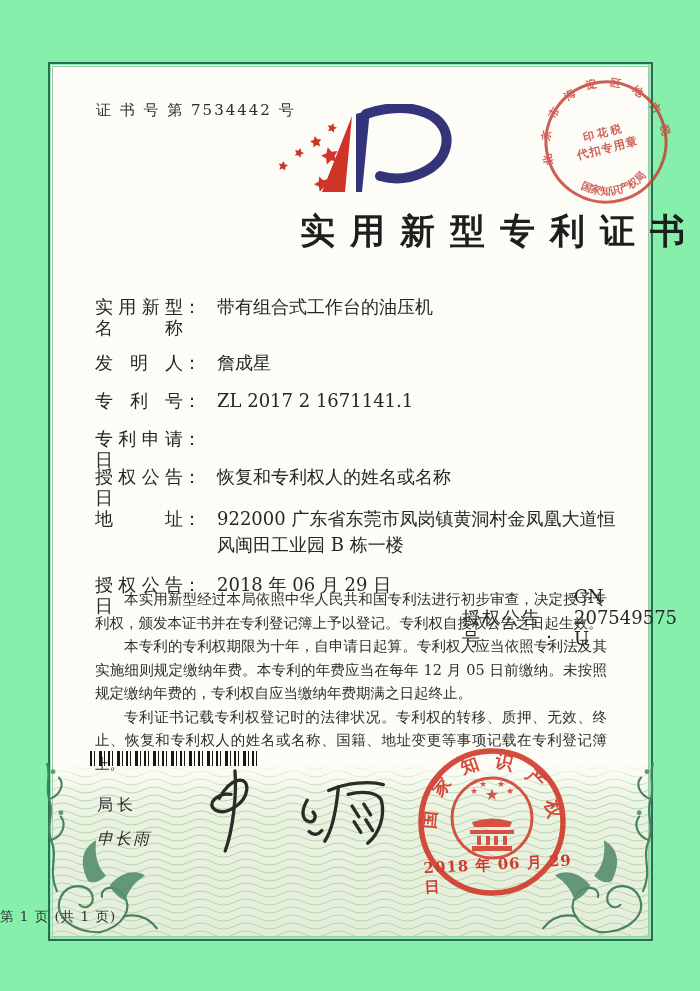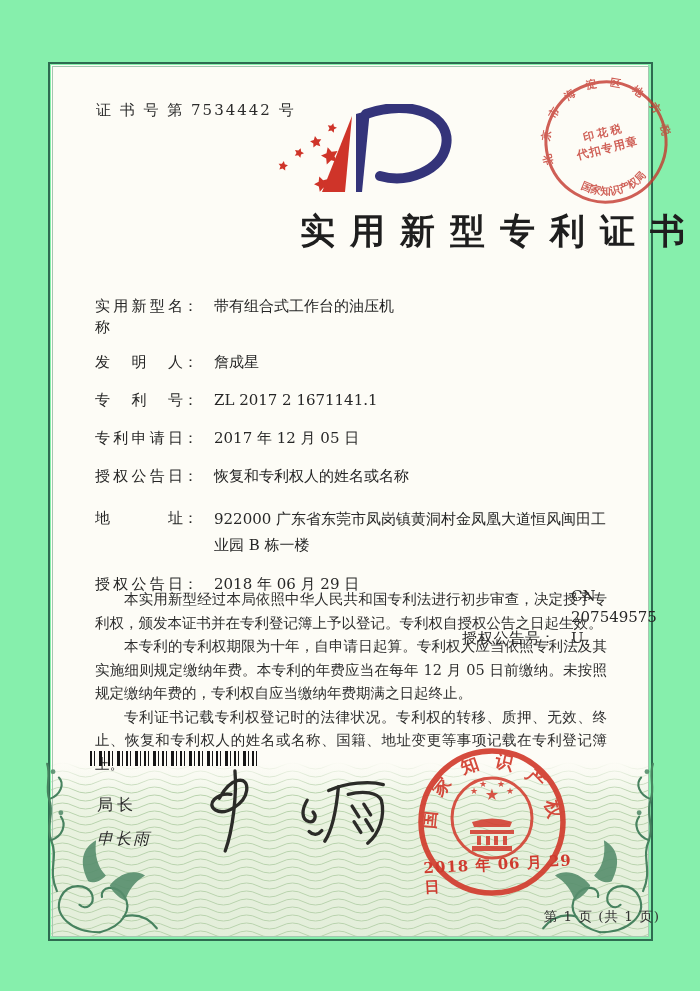--- a/index.html
+++ b/index.html
@@ -5,21 +5,21 @@
   html,body{margin:0;padding:0;}
   .page{position:relative;width:700px;height:991px;background:#86efac;overflow:hidden;
         font-family:"DejaVu Serif","Liberation Serif",serif;color:#262626;}
   .paper-inner{position:absolute;left:51px;top:65px;width:597px;height:871px;background:#fdfcf6;}
   .frame{position:absolute;left:48px;top:62px;width:601px;height:875px;border:2px solid #2e6b50;pointer-events:none;}
   .frame-inner{position:absolute;inset:2px;border:1px solid #a5c6b0;}
   .cert-no{position:absolute;left:96px;top:101px;font-size:15px;letter-spacing:2px;color:#2b2b2b;}
   .title{position:absolute;left:0;top:208px;width:700px;text-align:right;font-size:35px;font-weight:600;
          letter-spacing:15px;padding-left:15px;box-sizing:border-box;color:#1e1e1e;}
   .logo{position:absolute;left:252px;top:104px;}
-  .field-row{position:absolute;left:95px;width:540px;display:flex;font-size:15px;line-height:21px;}
+  .field-row{position:absolute;left:95px;width:540px;display:flex;font-size:18px;line-height:21px;}
   .flabel{display:inline-block;width:88px;text-align:justify;text-align-last:justify;flex:none;}
   .fcolon{flex:none;}
   .fvalue{margin-left:16px;}
   .row-name{top:296px}.row-inventor{top:352px}.row-patno{top:390px}.row-filing{top:428px}
   .row-patentee{top:466px}.row-address{top:508px}.row-grant{top:574px}
   .row-address .fvalue{width:405px;line-height:26px;margin-top:-2px;}
   .grant-no-group{position:absolute;left:367px;top:12px;display:flex;align-items:flex-end;}
   .flabel-sm{display:inline-block;width:78px;text-align:justify;text-align-last:justify;flex:none;}
   .paragraphs{position:absolute;left:95px;top:588px;width:512px;}
   .paragraphs p{margin:0;font-size:14.5px;line-height:23.5px;text-indent:2em;text-align:justify;
@@ -33,21 +33,21 @@
   .green-fade{position:absolute;left:0;top:0;width:100%;height:30px;
               background:linear-gradient(180deg,#fdfcf6,rgba(253,252,246,0));}
   .waves{position:absolute;left:0;top:0;width:100%;height:100%;}
   .sig-title{position:absolute;left:97px;top:795px;font-size:16px;letter-spacing:4px;color:#2a2a2a;z-index:5;}
   .sig-name{position:absolute;left:97px;top:829px;font-size:16px;letter-spacing:2px;color:#2a2a2a;z-index:5;font-style:italic;}
   .signature{position:absolute;left:192px;top:760px;z-index:5;}
   .seal{position:absolute;left:412px;top:742px;z-index:6;opacity:.92;}
   .seal-date{position:absolute;left:424px;top:855px;width:160px;font-size:15px;font-weight:600;
              letter-spacing:1px;color:#cf3a2e;transform:rotate(-3deg);z-index:7;}
   .tax-stamp{position:absolute;left:538px;top:74px;transform:rotate(-14deg);opacity:.8;z-index:8;}
-  .footer{position:absolute;left:0;top:908px;width:660px;text-align:right;font-size:13.5px;
+  .footer{position:absolute;left:0;top:908px;width:660px;text-align:left;font-size:13.5px;
           letter-spacing:1px;color:#333;z-index:5;}
   .ornament{position:absolute;z-index:4;}
   .orn-left{left:36px;top:756px;}
   .orn-right{left:534px;top:756px;transform:scaleX(-1);}
 </style>
 </head>
 <body>
 
 <div class="page">
 
@@ -150,21 +150,20 @@
     <span class="fvalue">詹成星</span>
   </div>
   <div class="field-row row-patno">
     <span class="flabel">专利号</span>
       <span class="fcolon">：</span>
     <span class="fvalue">ZL 2017 2 1671141.1</span>
   </div>
   <div class="field-row row-filing">
     <span class="flabel">专利申请日</span>
       <span class="fcolon">：</span>
-    <span class="fvalue">2017 年 12 月 05 日</span>
   </div>
   <div class="field-row row-patentee">
     <span class="flabel">授权公告日</span>
       <span class="fcolon">：</span>
     <span class="fvalue">恢复和专利权人的姓名或名称</span>
   </div>
   <div class="field-row row-address">
     <span class="flabel">地址</span>
       <span class="fcolon">：</span>
     <span class="fvalue">922000 广东省东莞市凤岗镇黄洞村金凤凰大道恒风闽田工业园 B 栋一楼</span>

